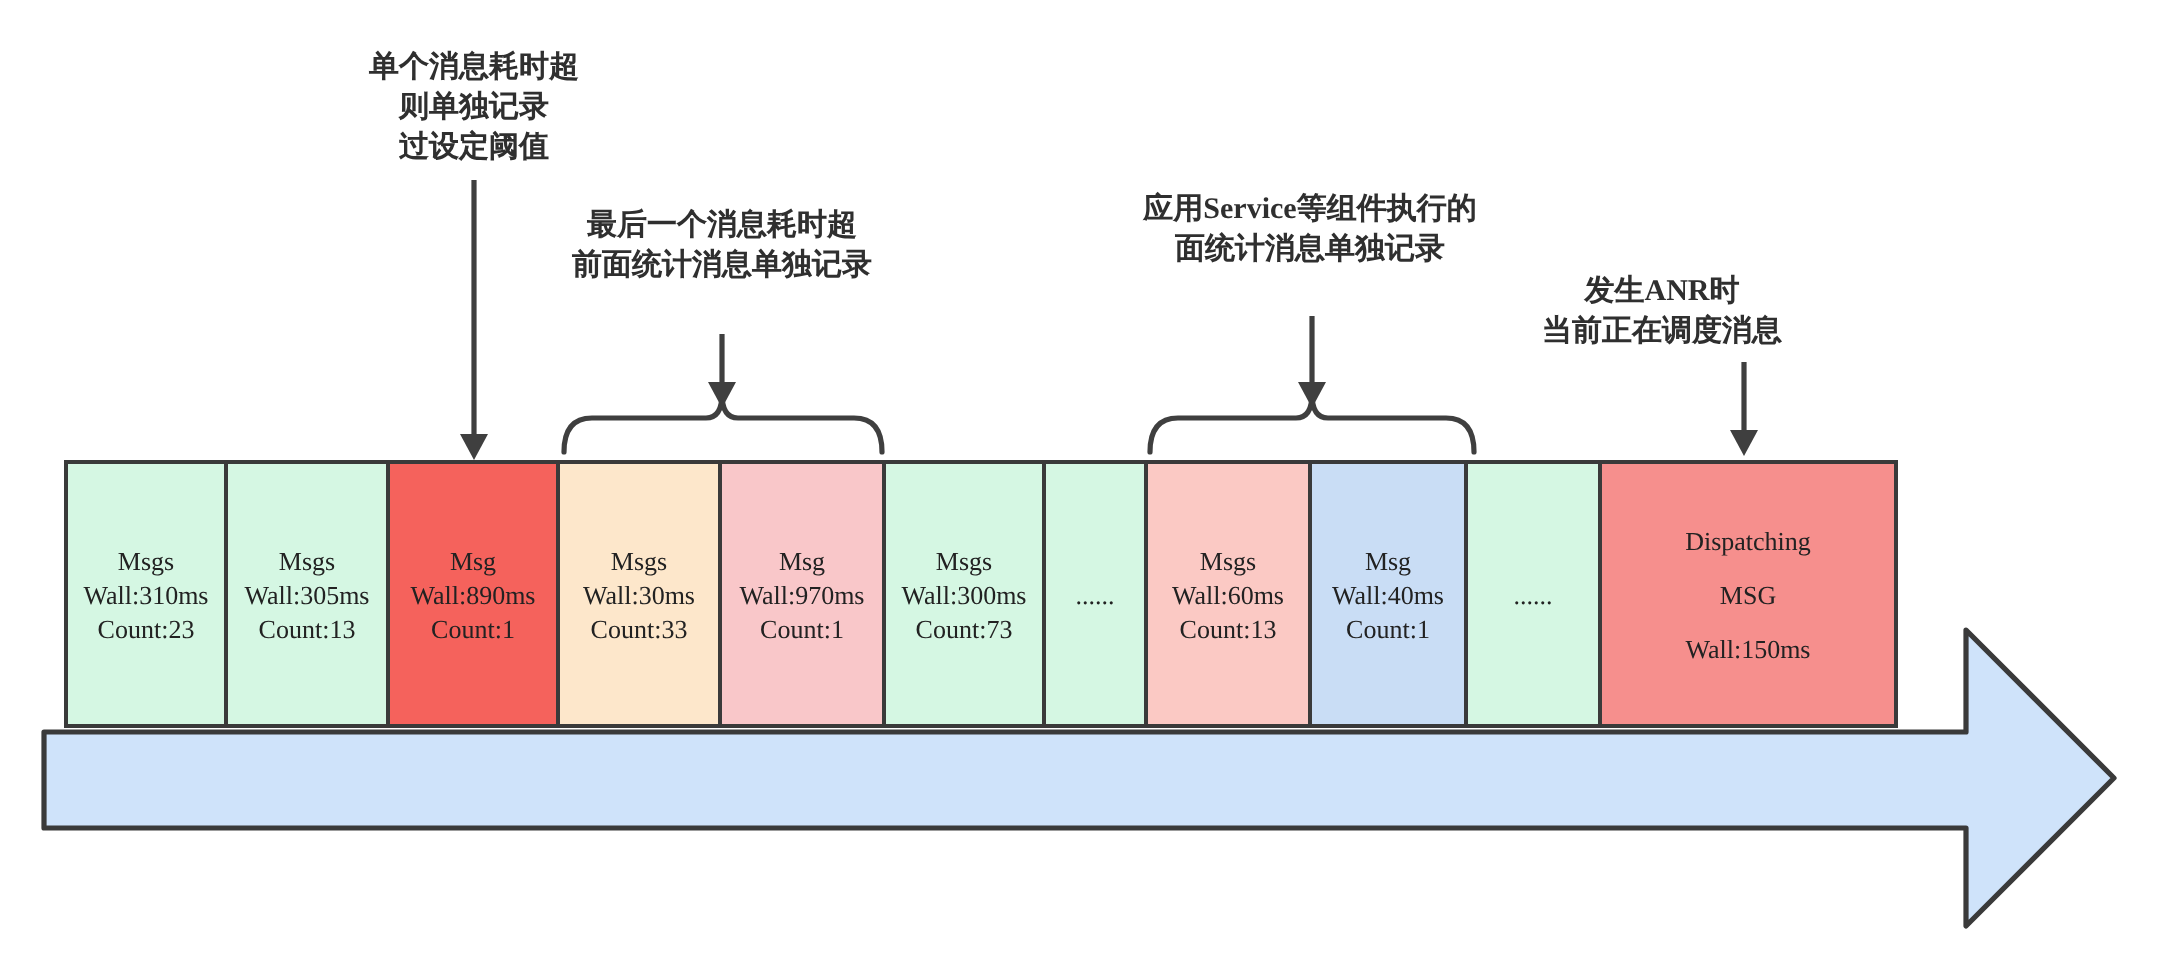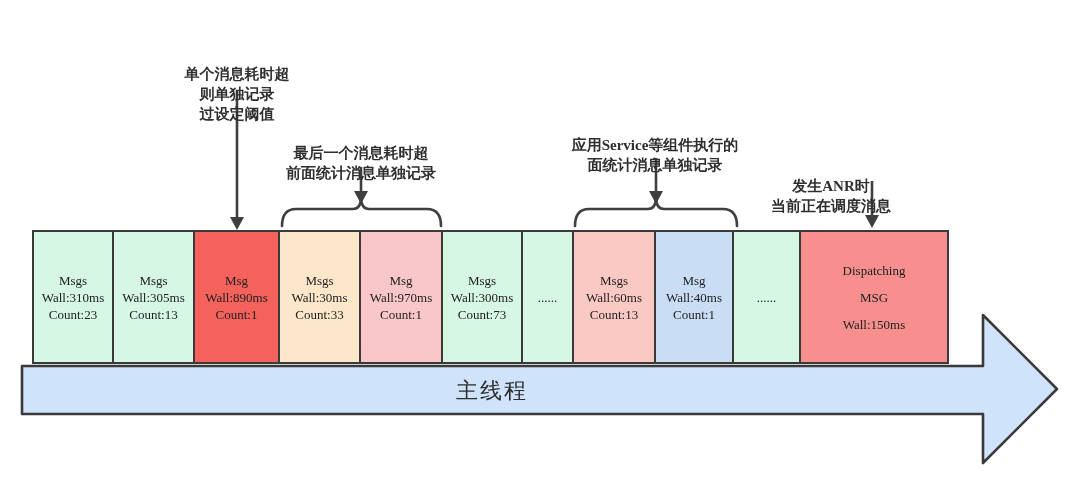--- a/index.html
+++ b/index.html
@@ -29,21 +29,20 @@
   .overlay .connector-head { fill: var(--connector); stroke: none; }
   .overlay .brace { stroke: var(--connector); stroke-width: 2.6; fill: none; stroke-linecap: round; }
   .overlay .main-arrow { stroke: var(--border); stroke-width: 2.6; stroke-linejoin: round; }
   .ann {
     position: absolute;
     text-align: center;
     font-weight: bold;
     font-size: 15px;
     line-height: 20px;
     color: var(--ann_text);
-    margin-top: 40px;
   }
   .boxes {
     position: absolute;
     left: 32px;
     top: 230px;
     height: 134px;
     display: flex;
     align-items: stretch;
     justify-content: center;
   }
@@ -164,15 +163,14 @@
     <div class="box" style="width: 69px; background-color: rgb(213, 247, 227);">
       <div>......</div>
     </div>
     <div class="box box-large" style="width: 150px; background-color: rgb(246, 143, 141);">
       <div>Dispatching</div>
       <div>MSG</div>
       <div>Wall:150ms</div>
     </div>
   </div>
 
-  <div class="thread-label">主线程</div>
 
 </div>
 
 </body></html>

